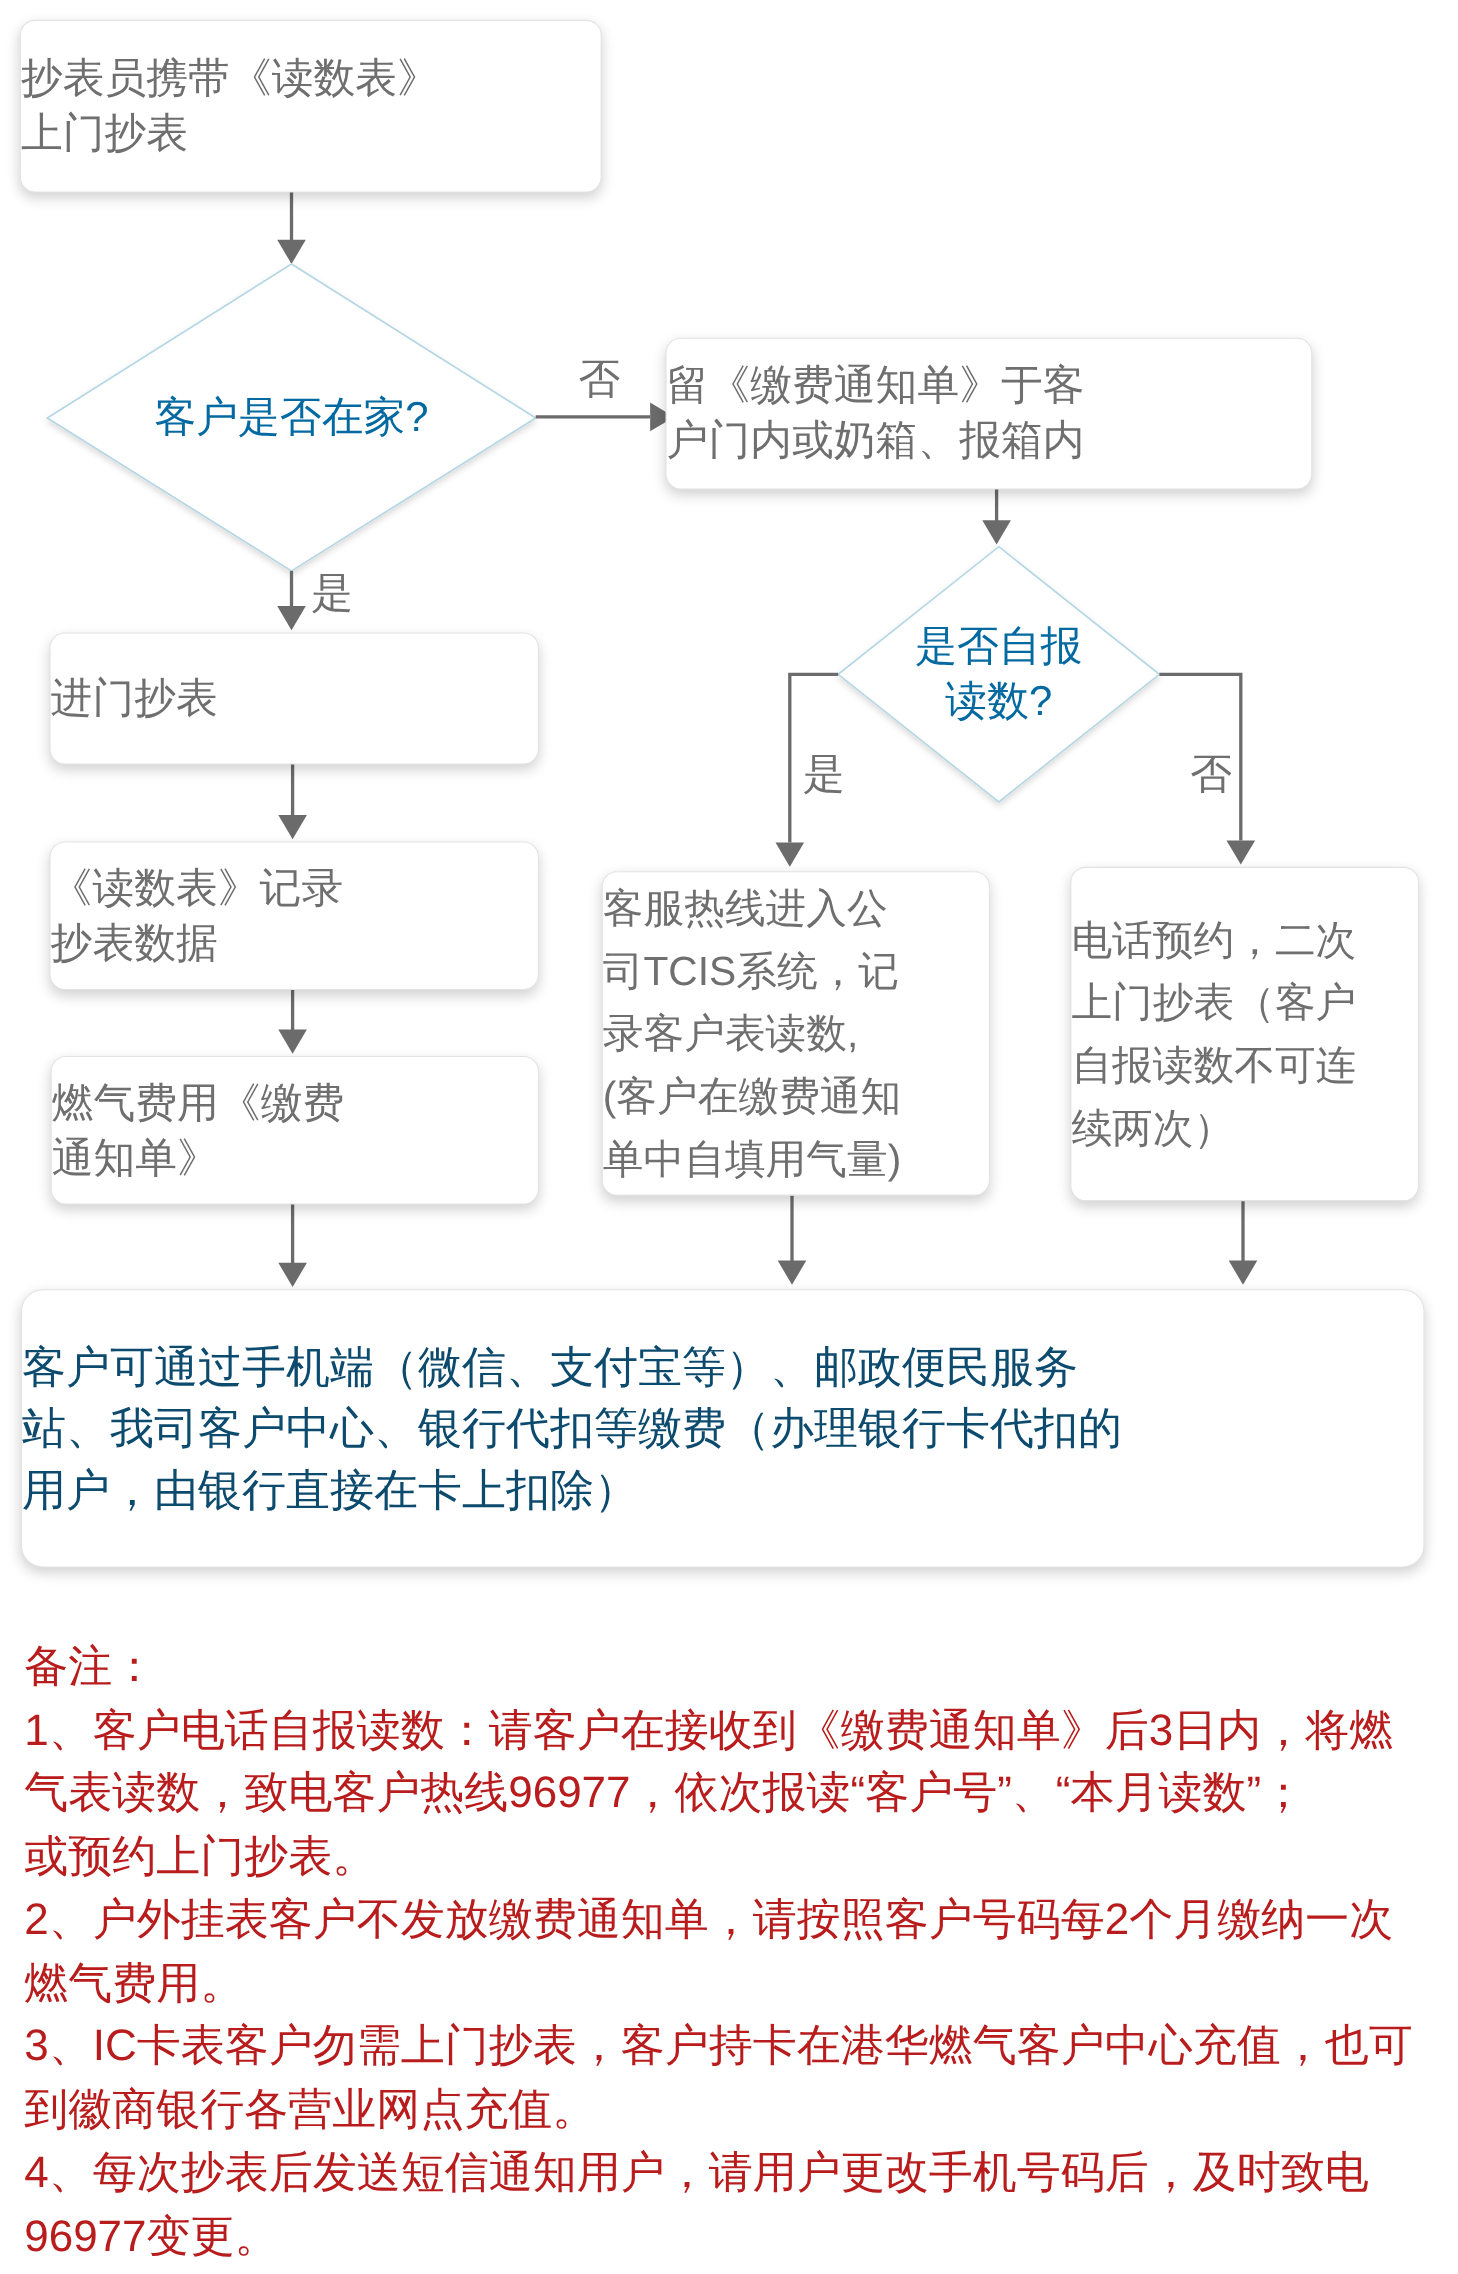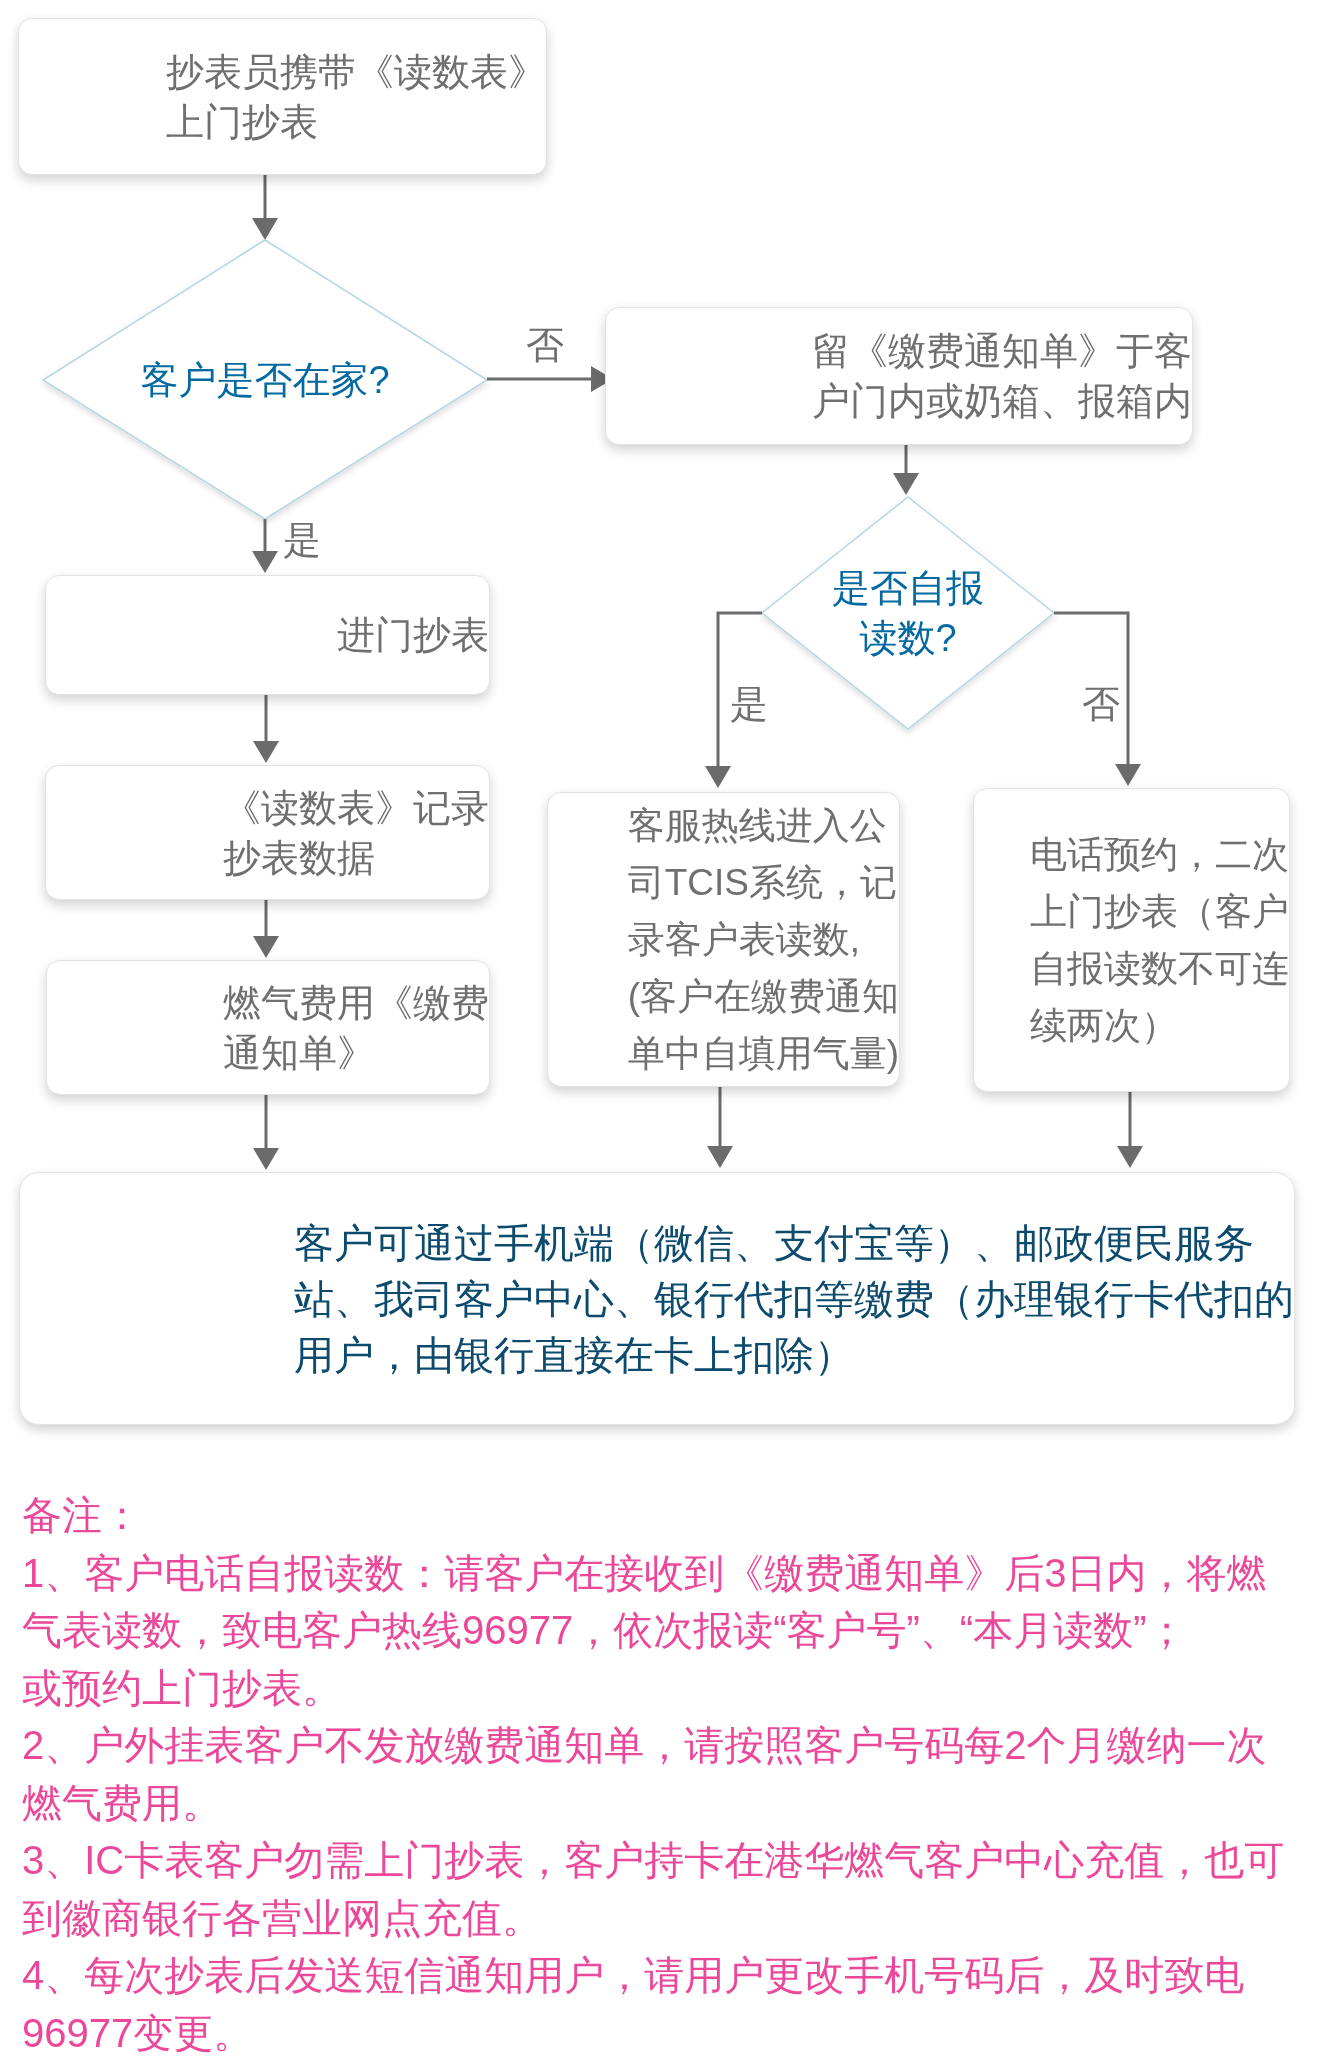--- a/index.html
+++ b/index.html
@@ -7,39 +7,39 @@
     width:1325px;height:2067px;position:relative;overflow:hidden;
     font-family:"Liberation Sans",sans-serif;
     -webkit-font-smoothing:antialiased;
   }
   #canvas{position:absolute;left:0;top:0;width:1325px;height:2067px;}
   svg.layer{position:absolute;left:0;top:0;z-index:1;}
   .node{
     position:absolute;z-index:2;background:#ffffff;
     border:1px solid #e3e3e3;border-radius:14px;
     box-shadow:0 5px 12px rgba(0,0,0,0.18);
-    display:flex;align-items:center;justify-content:flex-end;
+    display:flex;align-items:center;justify-content:flex-start;
     color:#6f6f6f;font-size:38px;line-height:50px;
   }
   .node .txt{white-space:pre-line;text-align:left;}
   .diamond-text{
     position:absolute;z-index:3;display:flex;align-items:center;justify-content:center;
     color:#0369a1;font-size:38px;line-height:50px;text-align:center;
   }
   .diamond-text .txt{white-space:pre-line;}
   .branch-label{
     position:absolute;z-index:3;color:#6f6f6f;font-size:38px;line-height:40px;
   }
   .small-node{font-size:37px;line-height:57px;}
   #box-payment{
     border-radius:20px;color:#0c4a6e;font-size:40px;line-height:56px;
   }
   #notes{
     position:absolute;left:22px;top:1487px;width:1292px;z-index:2;
-    color:#ec4899;font-size:40px;line-height:57.5px;
+    color:#b91c1c;font-size:40px;line-height:57.5px;
   }
   #notes .note{white-space:pre-line;}
 </style>
 </head>
 <body>
 
 <div id="canvas">
 
   <svg class="layer" width="1325" height="2067" viewBox="0 0 1325 2067">
     <defs>

